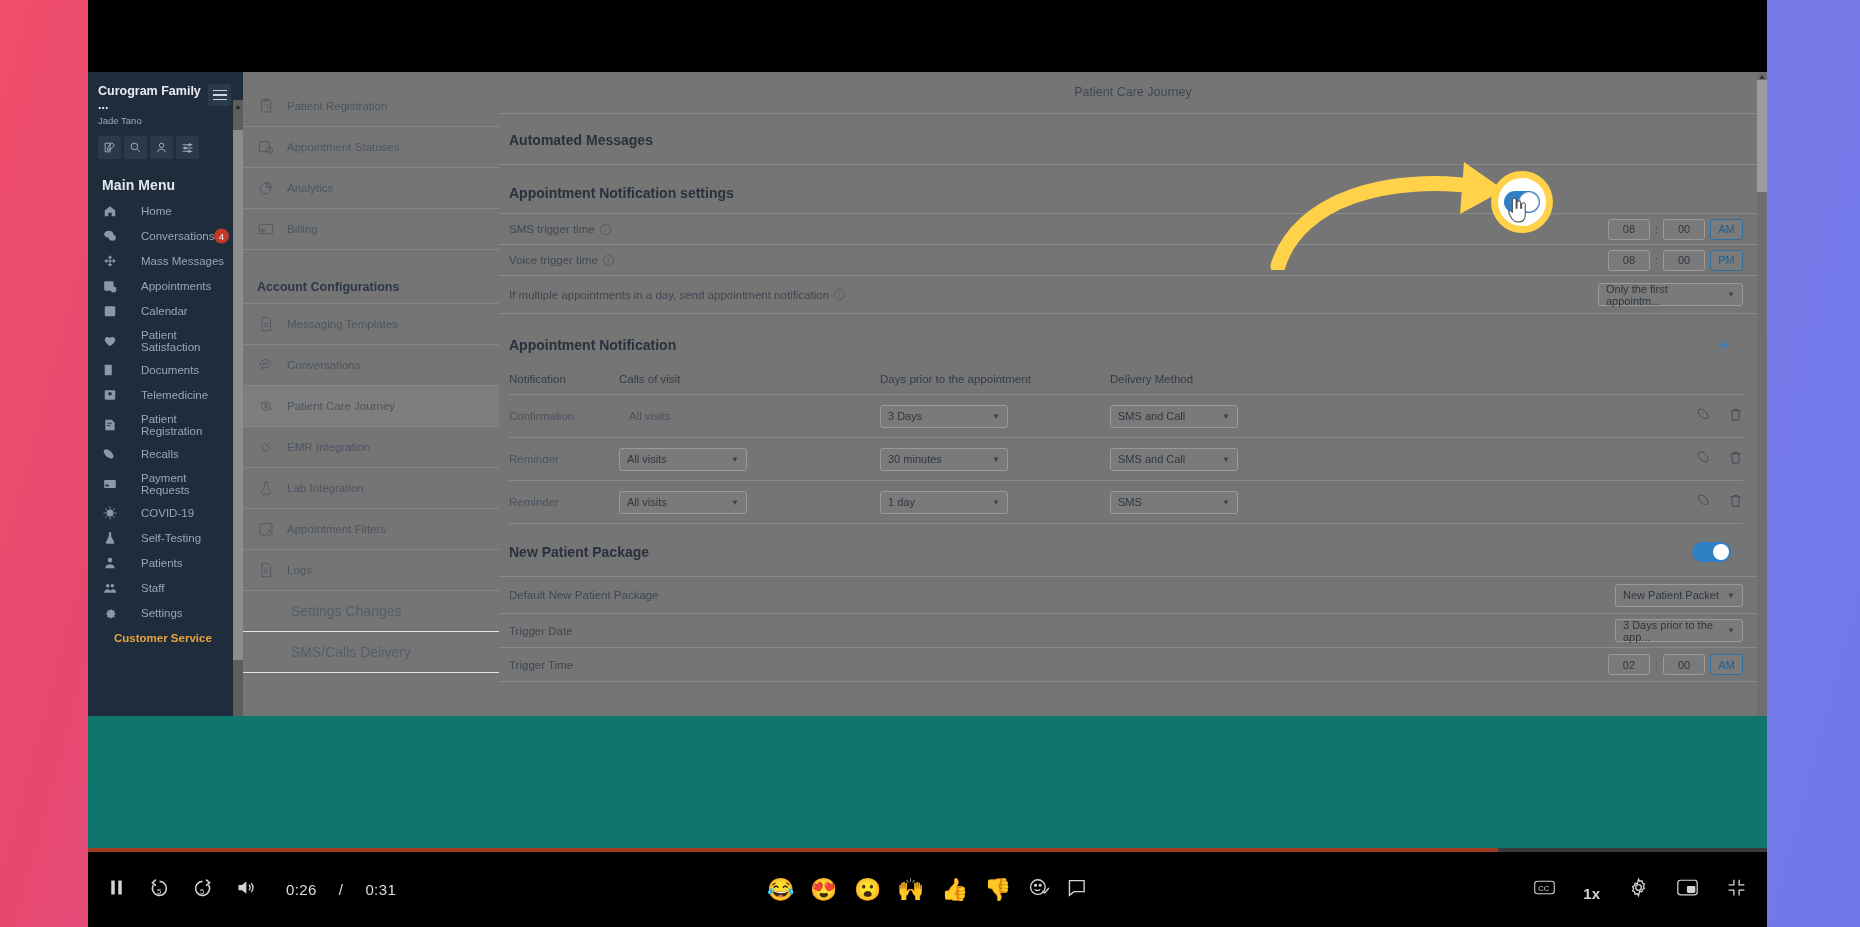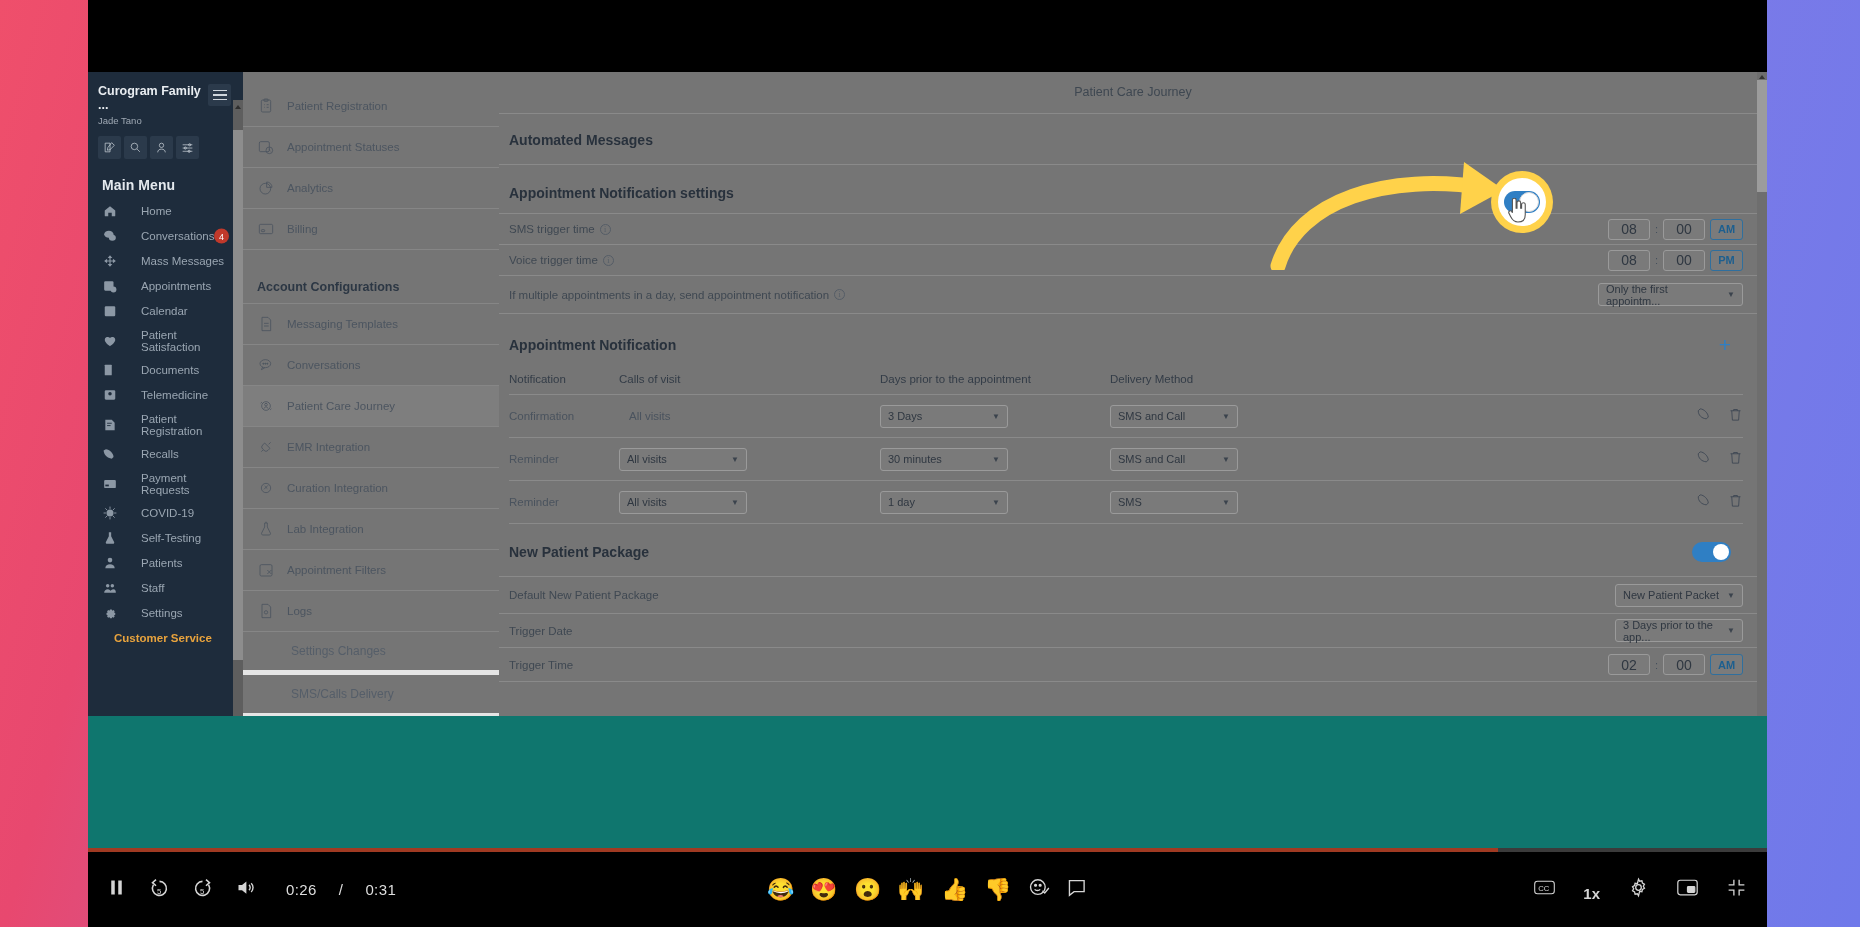--- a/index.html
+++ b/index.html
@@ -40,37 +40,37 @@
   .sb-scroll .arrow { position:absolute; left:2px; top:5px; width:0;height:0;border-left:3px solid transparent;border-right:3px solid transparent;border-bottom:4px solid #2e2e2e; }
 
   
   .nav2 { position:absolute; left:155px; top:0; width:256px; height:644px; background:#757575; overflow:hidden; }
   .n2-item { display:flex; align-items:center; gap:13px; height:41px; padding-left:14px; border-bottom:1px solid #868686; font-size:11.5px; color:#4c5560; }
   .n2-item.active { background:#7e7e7e; }
   .n2-ico { width:17px; height:17px; flex:0 0 17px; display:flex; align-items:center; justify-content:center; }
   .n2-ico svg { width:16px; height:16px; stroke:#4a535e; fill:none; stroke-width:1.2; }
   .n2-section { font-size:12.5px; font-weight:bold; color:#2c3744; padding:14px 0 9px 14px; border-bottom:1px solid #868686; }
   .n2-gap { height:16px; }
-  .n2-sub { font-size:12px; color:#555e69; padding:12px 0 12px 48px; border-bottom:5px solid #e5e5e5; }
+  .n2-sub { font-size:14px; color:#555e69; padding:12px 0 12px 48px; border-bottom:1px solid #e5e5e5; }
 
   
   .main { position:absolute; left:411px; top:0; right:0; height:644px; background:#757575; overflow:hidden; }
   .main-title { text-align:center; font-size:12.5px; color:#3e4751; padding:13px 0 14px; border-bottom:1px solid #8a8a8a; }
   .sec-head { display:flex; align-items:center; justify-content:space-between; padding:16px 36px 14px 10px; border-bottom:1px solid #8a8a8a; }
   .sec-title { font-size:14px; font-weight:bold; color:#28313c; }
   .row { display:flex; align-items:center; justify-content:space-between; padding:0 24px 0 10px; height:31px; border-bottom:1px solid #8a8a8a; }
   .row-label { font-size:11.5px; color:#3f4852; display:flex; align-items:center; gap:5px; }
   .info-i { width:11px;height:11px;border:1px solid #555d67;border-radius:50%; font-size:8px; line-height:9px; text-align:center; color:#555d67; font-family:"Liberation Serif",serif; }
   .pad { padding-left:10px; }
 
   
   .timebox { display:flex; align-items:center; gap:5px; }
-  .tnum { width:42px;height:21px;border:1px solid #9a9a9a; border-radius:3px; background:#7a7a7a; color:#2f3741; font-size:14px; display:flex; align-items:center; justify-content:center; }
+  .tnum { width:42px;height:21px;border:1px solid #9a9a9a; border-radius:3px; background:#7a7a7a; color:#2f3741; font-size:11px; display:flex; align-items:center; justify-content:center; }
   .tcol { color:#45505c; font-size:11px; }
-  .ampm { width:33px;height:21px;border:1.4px solid #2f6f9e; border-radius:3px; color:#1d5f8f; font-size:11px; display:flex; align-items:center; justify-content:center; background:#7b7b7b;font-weight:bold; }
+  .ampm { width:33px;height:21px;border:1.4px solid #2f6f9e; border-radius:3px; color:#1d5f8f; font-size:11px; display:flex; align-items:center; justify-content:center; background:#7b7b7b; }
   .sel { border:1px solid #9a9a9a; border-radius:3px; background:#7a7a7a; height:23px; display:flex; align-items:center; justify-content:space-between; padding:0 7px; font-size:11px; color:#2f3741; gap:6px; }
   .sel .car { font-size:8px; color:#3b434d; }
 
   
   .tbl { padding:0 24px 0 10px; }
   .tbl-head { display:flex; font-size:11.5px; color:#333c47; padding:8px 0 9px; border-bottom:1px solid #8a8a8a; }
   .tbl-row { display:flex; align-items:center; height:43px; border-bottom:1px solid #8a8a8a; }
   .c1{width:110px;} .c2{width:230px;} .c3{width:230px;margin-left:31px;} .c4{width:300px;} .c5{flex:1; display:flex; justify-content:flex-end; gap:16px;}
   .cell-txt { font-size:11.5px; color:#4a535e; }
   .ricon svg { width:15px; height:15px; stroke:#394250; fill:none; stroke-width:1.3; }
@@ -384,29 +384,20 @@
               <svg viewBox="0 0 24 24">
                 <path d="M8 16l-3 3M19 5l-3 3"></path>
                 <path d="M10 6l8 8-3 3a4 4 0 01-6 0l-2-2a4 4 0 010-6z"></path>
               </svg>
             </span>
             <span>EMR Integration</span>
           </div>
       <div class="n2-item">
             <span class="n2-ico">
               <svg viewBox="0 0 24 24">
-                <circle cx="12" cy="12" r="7"></circle>
-                <path d="M9 14l6-6M10 9l4 4"></path>
-              </svg>
-            </span>
-            <span>Curation Integration</span>
-          </div>
-      <div class="n2-item">
-            <span class="n2-ico">
-              <svg viewBox="0 0 24 24">
                 <path d="M10 3h4v6l4.5 9a2 2 0 01-1.8 3H7.3a2 2 0 01-1.8-3L10 9z"></path>
                 <path d="M12 1v2"></path>
               </svg>
             </span>
             <span>Lab Integration</span>
           </div>
       <div class="n2-item">
             <span class="n2-ico">
               <svg viewBox="0 0 24 24">
                 <rect x="3" y="4" width="18" height="17" rx="2"></rect>

